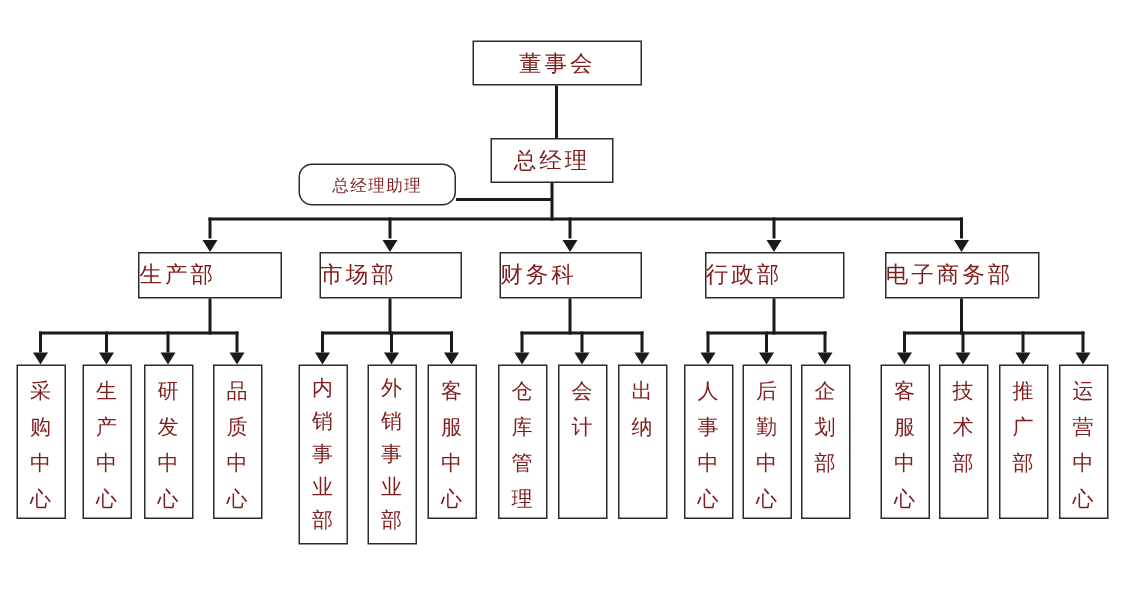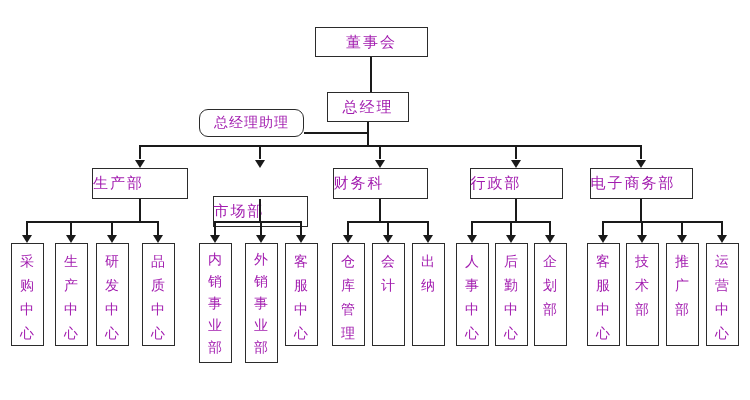--- a/index.html
+++ b/index.html
@@ -1,27 +1,27 @@
 <!DOCTYPE html>
 <html><head>
 <meta charset="utf-8">
 <style>
   html,body{margin:0;padding:0;background:#fff;}
   #stage{
     position:relative;width:750px;height:400px;background:#fff;overflow:hidden;
-    font-family:"DejaVu Serif","Liberation Serif",serif;color:#a21caf;
+    font-family:"DejaVu Serif","Liberation Serif",serif;color:#7f1d1d;
   }
   .node{
     position:absolute;box-sizing:border-box;border:1.5px solid #2b2b2b;background:#fff;
     display:flex;align-items:center;justify-content:center;
     font-size:15px;letter-spacing:2px;white-space:nowrap;
   }
   .node.root{left:315px;top:27px;width:113px;height:30px;}
   .node.gm{left:327px;top:92px;width:82px;height:30px;}
-  .node.assistant{left:199px;top:109px;width:105px;height:28px;border-radius:9px;font-size:14px;letter-spacing:1px;}
+  .node.assistant{left:199px;top:109px;width:105px;height:28px;border-radius:9px;font-size:11px;letter-spacing:1px;}
   .dept{position:absolute;box-sizing:border-box;border:1.5px solid #2b2b2b;background:#fff;
     display:flex;align-items:center;justify-content:flex-start;font-size:15px;letter-spacing:2px;white-space:nowrap;}
   .leaf{position:absolute;box-sizing:border-box;border:1.5px solid #2b2b2b;background:#fff;
     text-align:center;font-size:14px;padding-top:5px;white-space:pre-line;line-height:24px;}
   .leaf.tall{line-height:22px;padding-top:4px;}
   .cline{position:absolute;background:#1a1a1a;}
   .arrow{position:absolute;width:0;height:0;border-left:5px solid transparent;
     border-right:5px solid transparent;border-top:8px solid #1a1a1a;}
 </style>
 </head>
@@ -68,21 +68,21 @@
 中
 心</div>
       <div class="cline" style="left: 157px; top: 221px; width: 2px; height: 14px; background: rgb(26, 26, 26);"></div>
       <div class="arrow" style="left: 153px; top: 235px;"></div>
       <div class="leaf" style="left: 141.5px; top: 243px; width: 33px; height: 103px;">品
 质
 中
 心</div>
       <div class="cline" style="left: 259px; top: 145px; width: 2px; height: 14px; background: rgb(26, 26, 26);"></div>
       <div class="arrow" style="left: 255px; top: 160px;"></div>
-      <div class="dept" style="left: 212.5px; top: 168px; width: 95px; height: 31px; margin-top: 28px;">
+      <div class="dept" style="left: 212.5px; top: 168px; width: 95px; height: 31px;">
         <span>市场部</span>
       </div>
       <div class="cline" style="left: 259px; top: 199px; width: 2px; height: 24px; background: rgb(26, 26, 26);"></div>
       <div class="cline" style="left: 214px; top: 221px; width: 88px; height: 2px; background: rgb(26, 26, 26);"></div>
       <div class="cline" style="left: 214px; top: 221px; width: 2px; height: 14px; background: rgb(26, 26, 26);"></div>
       <div class="arrow" style="left: 210px; top: 235px;"></div>
       <div class="leaf tall" style="left: 198.5px; top: 243px; width: 33px; height: 120px;">内
 销
 事
 业

